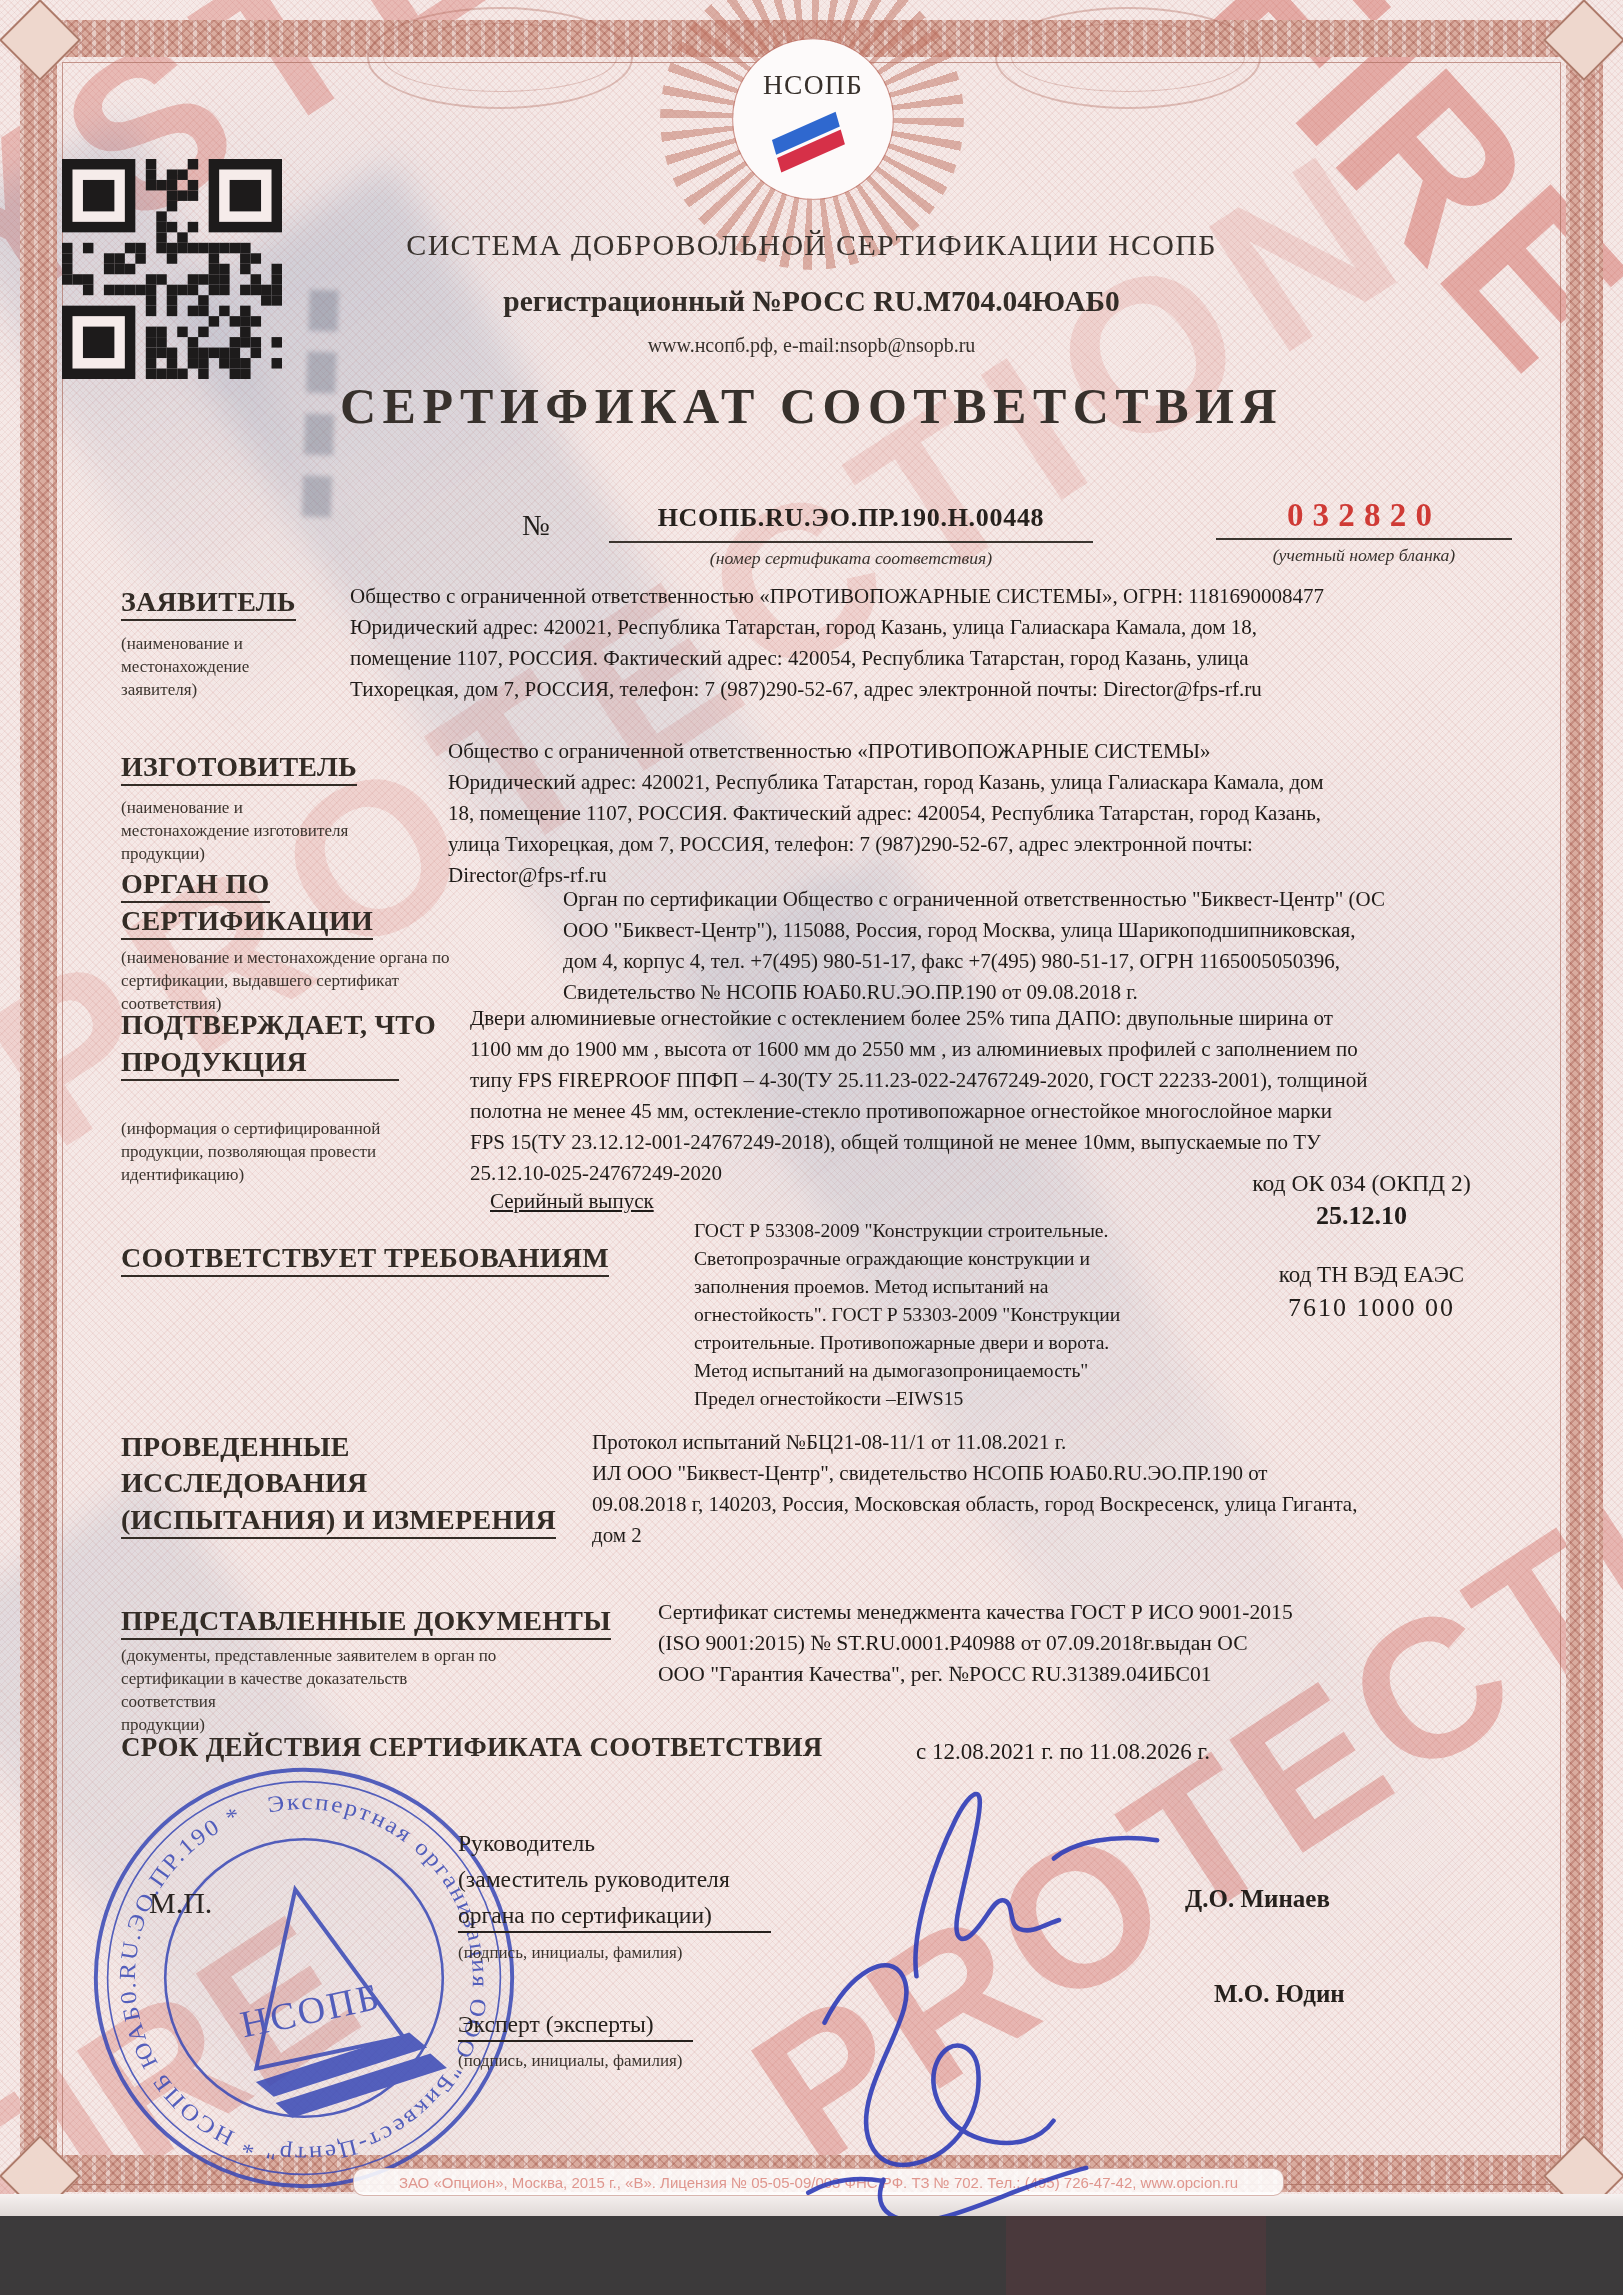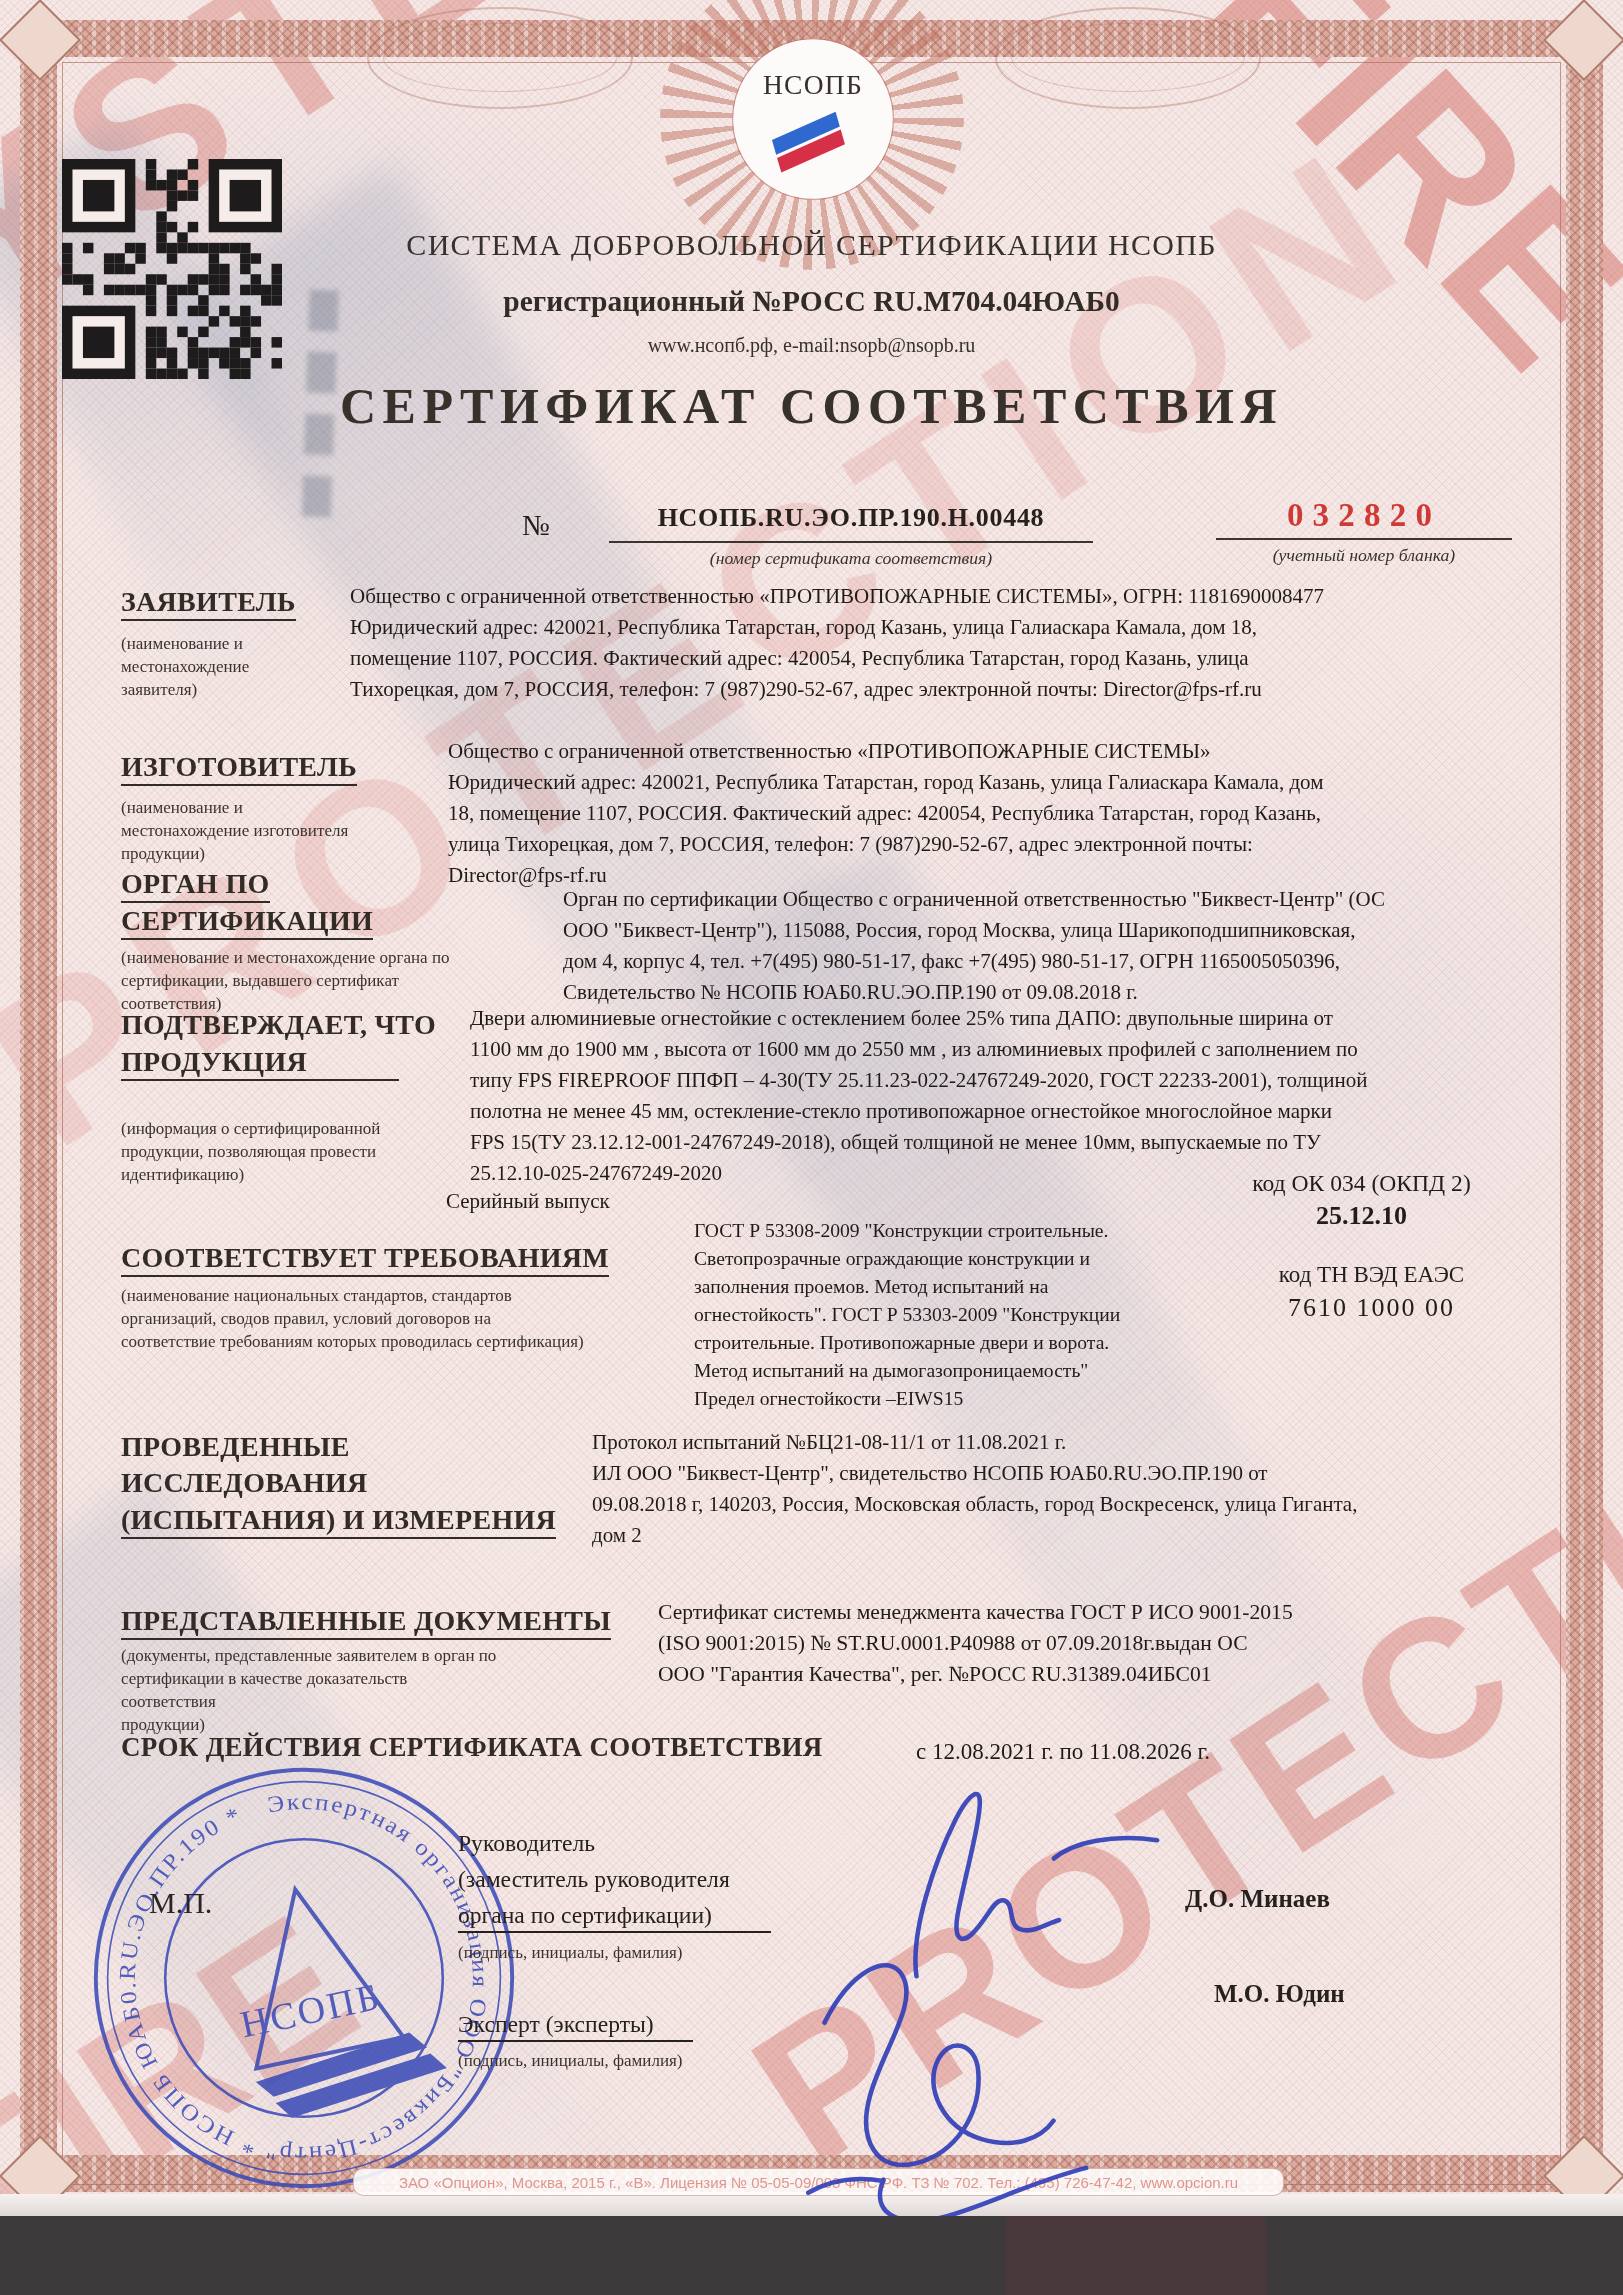--- a/index.html
+++ b/index.html
@@ -304,30 +304,27 @@
   <div class="sec-h" style="left:121px;top:1046px;"><span class="u" style="padding-right:92px;">ПРОДУКЦИЯ</span></div>
   <div class="sec-note pre" style="left:121px;top:1117px;width:406px;">(информация о сертифицированной
 продукции, позволяющая провести
 идентификацию)</div>
   <div class="body-txt pre" style="left:470px;top:1003px;width:1054px;">Двери алюминиевые огнестойкие  с остеклением более 25% типа ДАПО: двупольные ширина от
 1100 мм до 1900 мм , высота от 1600 мм до 2550 мм , из алюминиевых профилей с заполнением по
 типу FPS FIREPROOF  ППФП – 4-30(ТУ 25.11.23-022-24767249-2020, ГОСТ 22233-2001), толщиной
 полотна не менее 45 мм, остекление-стекло  противопожарное  огнестойкое многослойное марки
 FPS 15(ТУ 23.12.12-001-24767249-2018),  общей  толщиной  не  менее  10мм, выпускаемые по ТУ
 25.12.10-025-24767249-2020</div>
-  <div class="body-txt" style="left:446px;top:1186px;">Серийный выпуск</div>
+  <div class="body-txt" style="left:490px;top:1186px;text-decoration:underline;">Серийный выпуск</div>
   <div class="abs" style="left:1211px;top:1170px;width:301px;text-align:center;z-index:3;">
     <div style="font-size:23.6px;">код ОК 034 (ОКПД 2)</div>
     <div style="font-size:26px;font-weight:700;margin-top:3.9px;">25.12.10</div>
   </div>
 
   <div class="sec-h" style="left:121px;top:1242px;"><span class="u">СООТВЕТСТВУЕТ ТРЕБОВАНИЯМ</span></div>
-  <div class="sec-note pre" style="left:121px;top:1284px;width:524px;">(наименование национальных стандартов, стандартов
-организаций,  сводов правил, условий договоров на
-соответствие требованиям которых проводилась сертификация)</div>
   <div class="body-txt pre" style="left:694px;top:1217px;width:563px;font-size:19.6px;line-height:28px;">ГОСТ Р 53308-2009 "Конструкции строительные.
 Светопрозрачные ограждающие конструкции и
 заполнения проемов. Метод испытаний на
 огнестойкость". ГОСТ Р 53303-2009 "Конструкции
 строительные. Противопожарные двери и ворота.
 Метод испытаний на дымогазопроницаемость"
 Предел огнестойкости –EIWS15</div>
   <div class="abs" style="left:1231px;top:1262px;width:281px;text-align:center;z-index:3;">
     <div style="font-size:23px;">код ТН ВЭД ЕАЭС</div>
     <div style="font-size:26px;letter-spacing:2px;margin-top:5.2px;text-align:center;">7610 1000 00</div>

